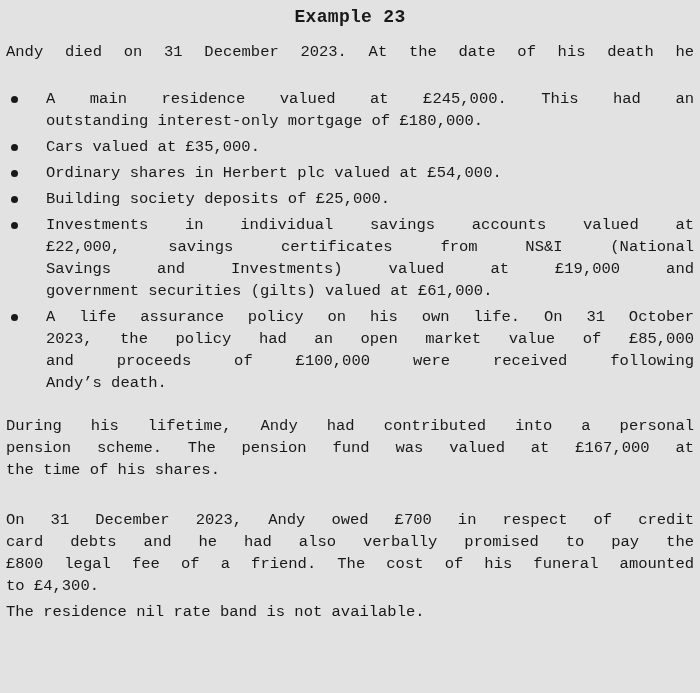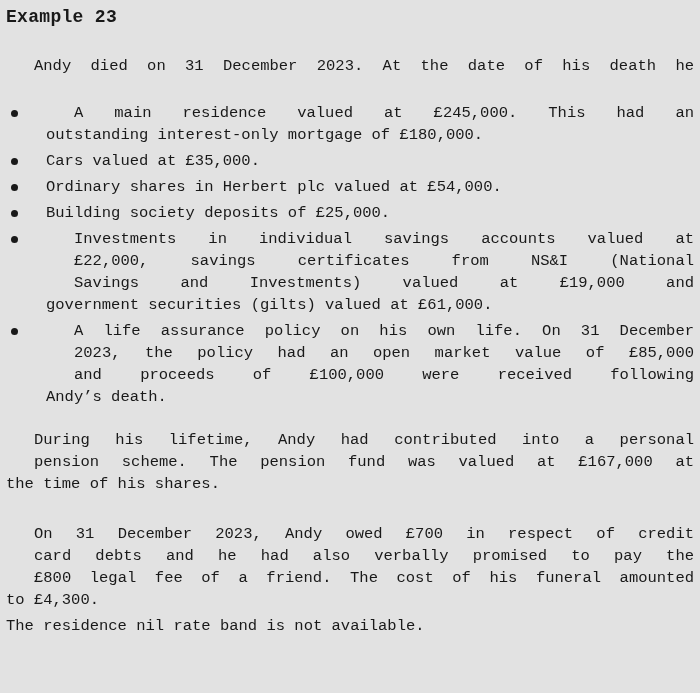--- a/index.html
+++ b/index.html
@@ -12,25 +12,26 @@
     font-family: "Liberation Mono", "DejaVu Sans Mono", monospace;
     font-size: 15.5px;
     line-height: 22px;
     color: #191919;
     overflow: hidden;
   }
   .title {
     font-weight: bold;
     font-size: 18px;
     line-height: 24px;
-    margin: 0 0 26px 0;
+    margin: 0 0 12px 0;
     letter-spacing: 0.3px;
+    text-align: center;
   }
   .ln { min-height: 22px; }
-  .j  { text-align: justify; text-align-last: justify; margin-left: 28px; }
+  .j  { text-align: justify; text-align-last: justify; }
   .bullets { margin: 25px 0 0 0; }
   .bullet {
     position: relative;
     padding-left: 40px;
     margin-bottom: 4px;
   }
   .bullet .dot {
     position: absolute;
     left: 5px;
     top: 8px;
@@ -80,21 +81,21 @@
     <div class="bullet">
       <span class="dot"></span>
       <div class="ln j">Investments in individual savings accounts valued at</div>
       <div class="ln j">£22,000, savings certificates from NS&amp;I (National</div>
       <div class="ln j">Savings and Investments) valued at £19,000 and</div>
       <div class="ln">government securities (gilts) valued at £61,000.</div>
     </div>
 
     <div class="bullet">
       <span class="dot"></span>
-      <div class="ln j">A life assurance policy on his own life. On 31 December</div>
+      <div class="ln j">A life assurance policy on his own life. On 31 October</div>
       <div class="ln j">2023, the policy had an open market value of £85,000</div>
       <div class="ln j">and proceeds of £100,000 were received following</div>
       <div class="ln">Andy’s death.</div>
     </div>
 
   </div>
 
   <div class="para p-during">
     <div class="ln j">During his lifetime, Andy had contributed into a personal</div>
     <div class="ln j">pension scheme. The pension fund was valued at £167,000 at</div>

